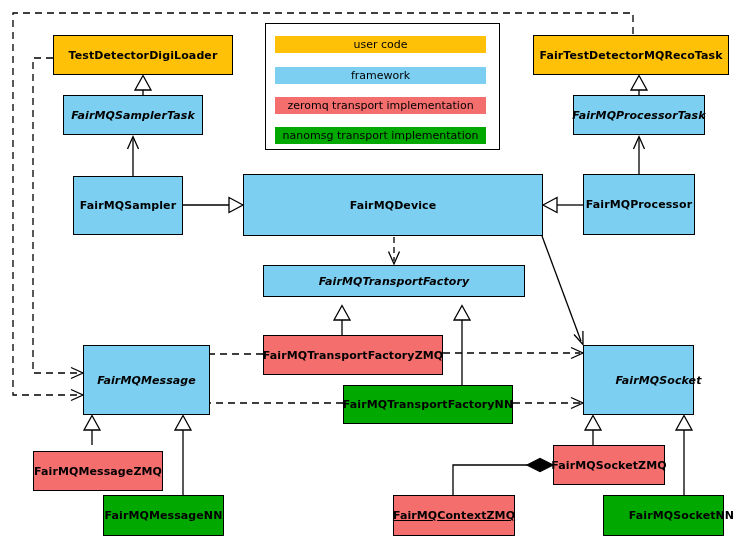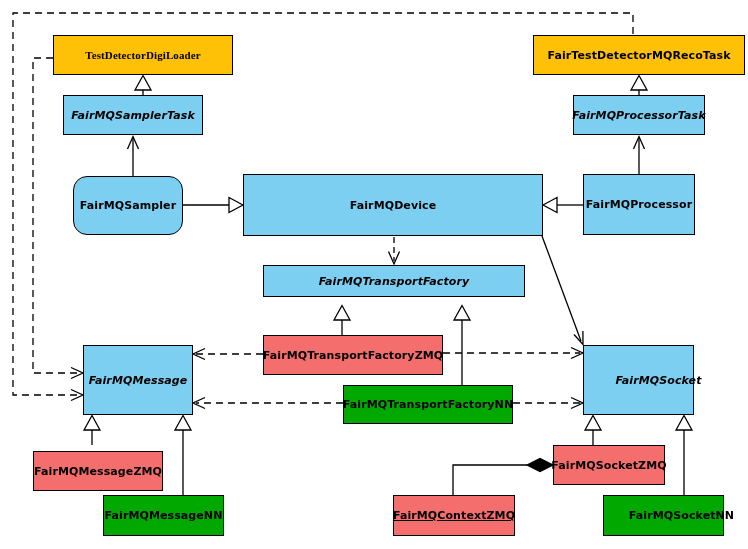--- a/index.html
+++ b/index.html
@@ -132,33 +132,41 @@
       <polygon points="684,415.5 676,430 692,430" fill="#fff"></polygon>
     </g>
 
     <g>
       <polyline points="453,495 453,465 527,465"></polyline>
       <polygon points="527,465 540,458.5 553,465 540,471.5" fill="#000"></polygon>
     </g>
   </svg>
 
   <div id="nodes">
-      <div class="node" style="left: 53px; top: 35px; width: 180px; height: 40px; background: rgb(255, 193, 7); font-family: Liberation Serif, serif;">TestDetectorDigiLoader</div>
+      <div class="node" style="left: 53px; top: 35px; width: 180px; height: 40px; background: rgb(255, 193, 7);">TestDetectorDigiLoader</div>
       <div class="node abstract" style="left: 63px; top: 95px; width: 140px; height: 40px; background: rgb(125, 207, 241);">FairMQSamplerTask</div>
-      <div class="node" style="left: 73px; top: 176px; width: 110px; height: 59px; background: rgb(125, 207, 241); border-radius: 14px;">FairMQSampler</div>
+      <div class="node" style="left: 73px; top: 176px; width: 110px; height: 59px; background: rgb(125, 207, 241);">FairMQSampler</div>
       <div class="node" style="left: 243px; top: 174px; width: 300px; height: 62px; background: rgb(125, 207, 241);">FairMQDevice</div>
-      <div class="node" style="left: 533px; top: 35px; width: 212px; height: 40px; background: rgb(255, 193, 7);">FairTestDetectorMQRecoTask</div>
+      <div class="node" style="left: 533px; top: 35px; width: 196px; height: 40px; background: rgb(255, 193, 7);">FairTestDetectorMQRecoTask</div>
       <div class="node abstract" style="left: 573px; top: 95px; width: 132px; height: 40px; background: rgb(125, 207, 241);">FairMQProcessorTask</div>
       <div class="node" style="left: 583px; top: 174px; width: 112px; height: 61px; background: rgb(125, 207, 241);">FairMQProcessor</div>
       <div class="node abstract" style="left: 263px; top: 265px; width: 262px; height: 32px; background: rgb(125, 207, 241);">FairMQTransportFactory</div>
       <div class="node" style="left: 263px; top: 335px; width: 180px; height: 40px; background: rgb(245, 110, 110);">FairMQTransportFactoryZMQ</div>
       <div class="node" style="left: 343px; top: 385px; width: 170px; height: 39px; background: rgb(0, 168, 0);">FairMQTransportFactoryNN</div>
-      <div class="node abstract" style="left: 83px; top: 345px; width: 110px; height: 70px; background: rgb(125, 207, 241);">FairMQMessage</div>
+      <div class="node abstract" style="left: 83px; top: 345px; width: 127px; height: 70px; background: rgb(125, 207, 241);">FairMQMessage</div>
       <div class="node abstract" style="left: 583px; top: 345px; width: 111px; height: 70px; background: rgb(125, 207, 241); padding-left: 40px;">FairMQSocket</div>
       <div class="node" style="left: 33px; top: 451px; width: 130px; height: 40px; background: rgb(245, 110, 110);">FairMQMessageZMQ</div>
       <div class="node" style="left: 103px; top: 495px; width: 121px; height: 41px; background: rgb(0, 168, 0);">FairMQMessageNN</div>
       <div class="node" style="left: 393px; top: 495px; width: 122px; height: 41px; background: rgb(245, 110, 110); text-decoration: underline;">FairMQContextZMQ</div>
       <div class="node" style="left: 553px; top: 445px; width: 112px; height: 40px; background: rgb(245, 110, 110);">FairMQSocketZMQ</div>
       <div class="node" style="left: 603px; top: 495px; width: 121px; height: 41px; background: rgb(0, 168, 0); padding-left: 36px;">FairMQSocketNN</div>
     </div>
 
+  <div class="legend">
+    <div id="legend-items">
+        <div class="legend-bar" style="top: 11.5px; background: rgb(255, 193, 7);">user code</div>
+        <div class="legend-bar" style="top: 42.5px; background: rgb(125, 207, 241);">framework</div>
+        <div class="legend-bar" style="top: 72.5px; background: rgb(245, 110, 110);">zeromq transport implementation</div>
+        <div class="legend-bar" style="top: 102.5px; background: rgb(0, 168, 0);">nanomsg transport implementation</div>
+      </div>
+  </div>
 
 </div>
 
 </body></html>

